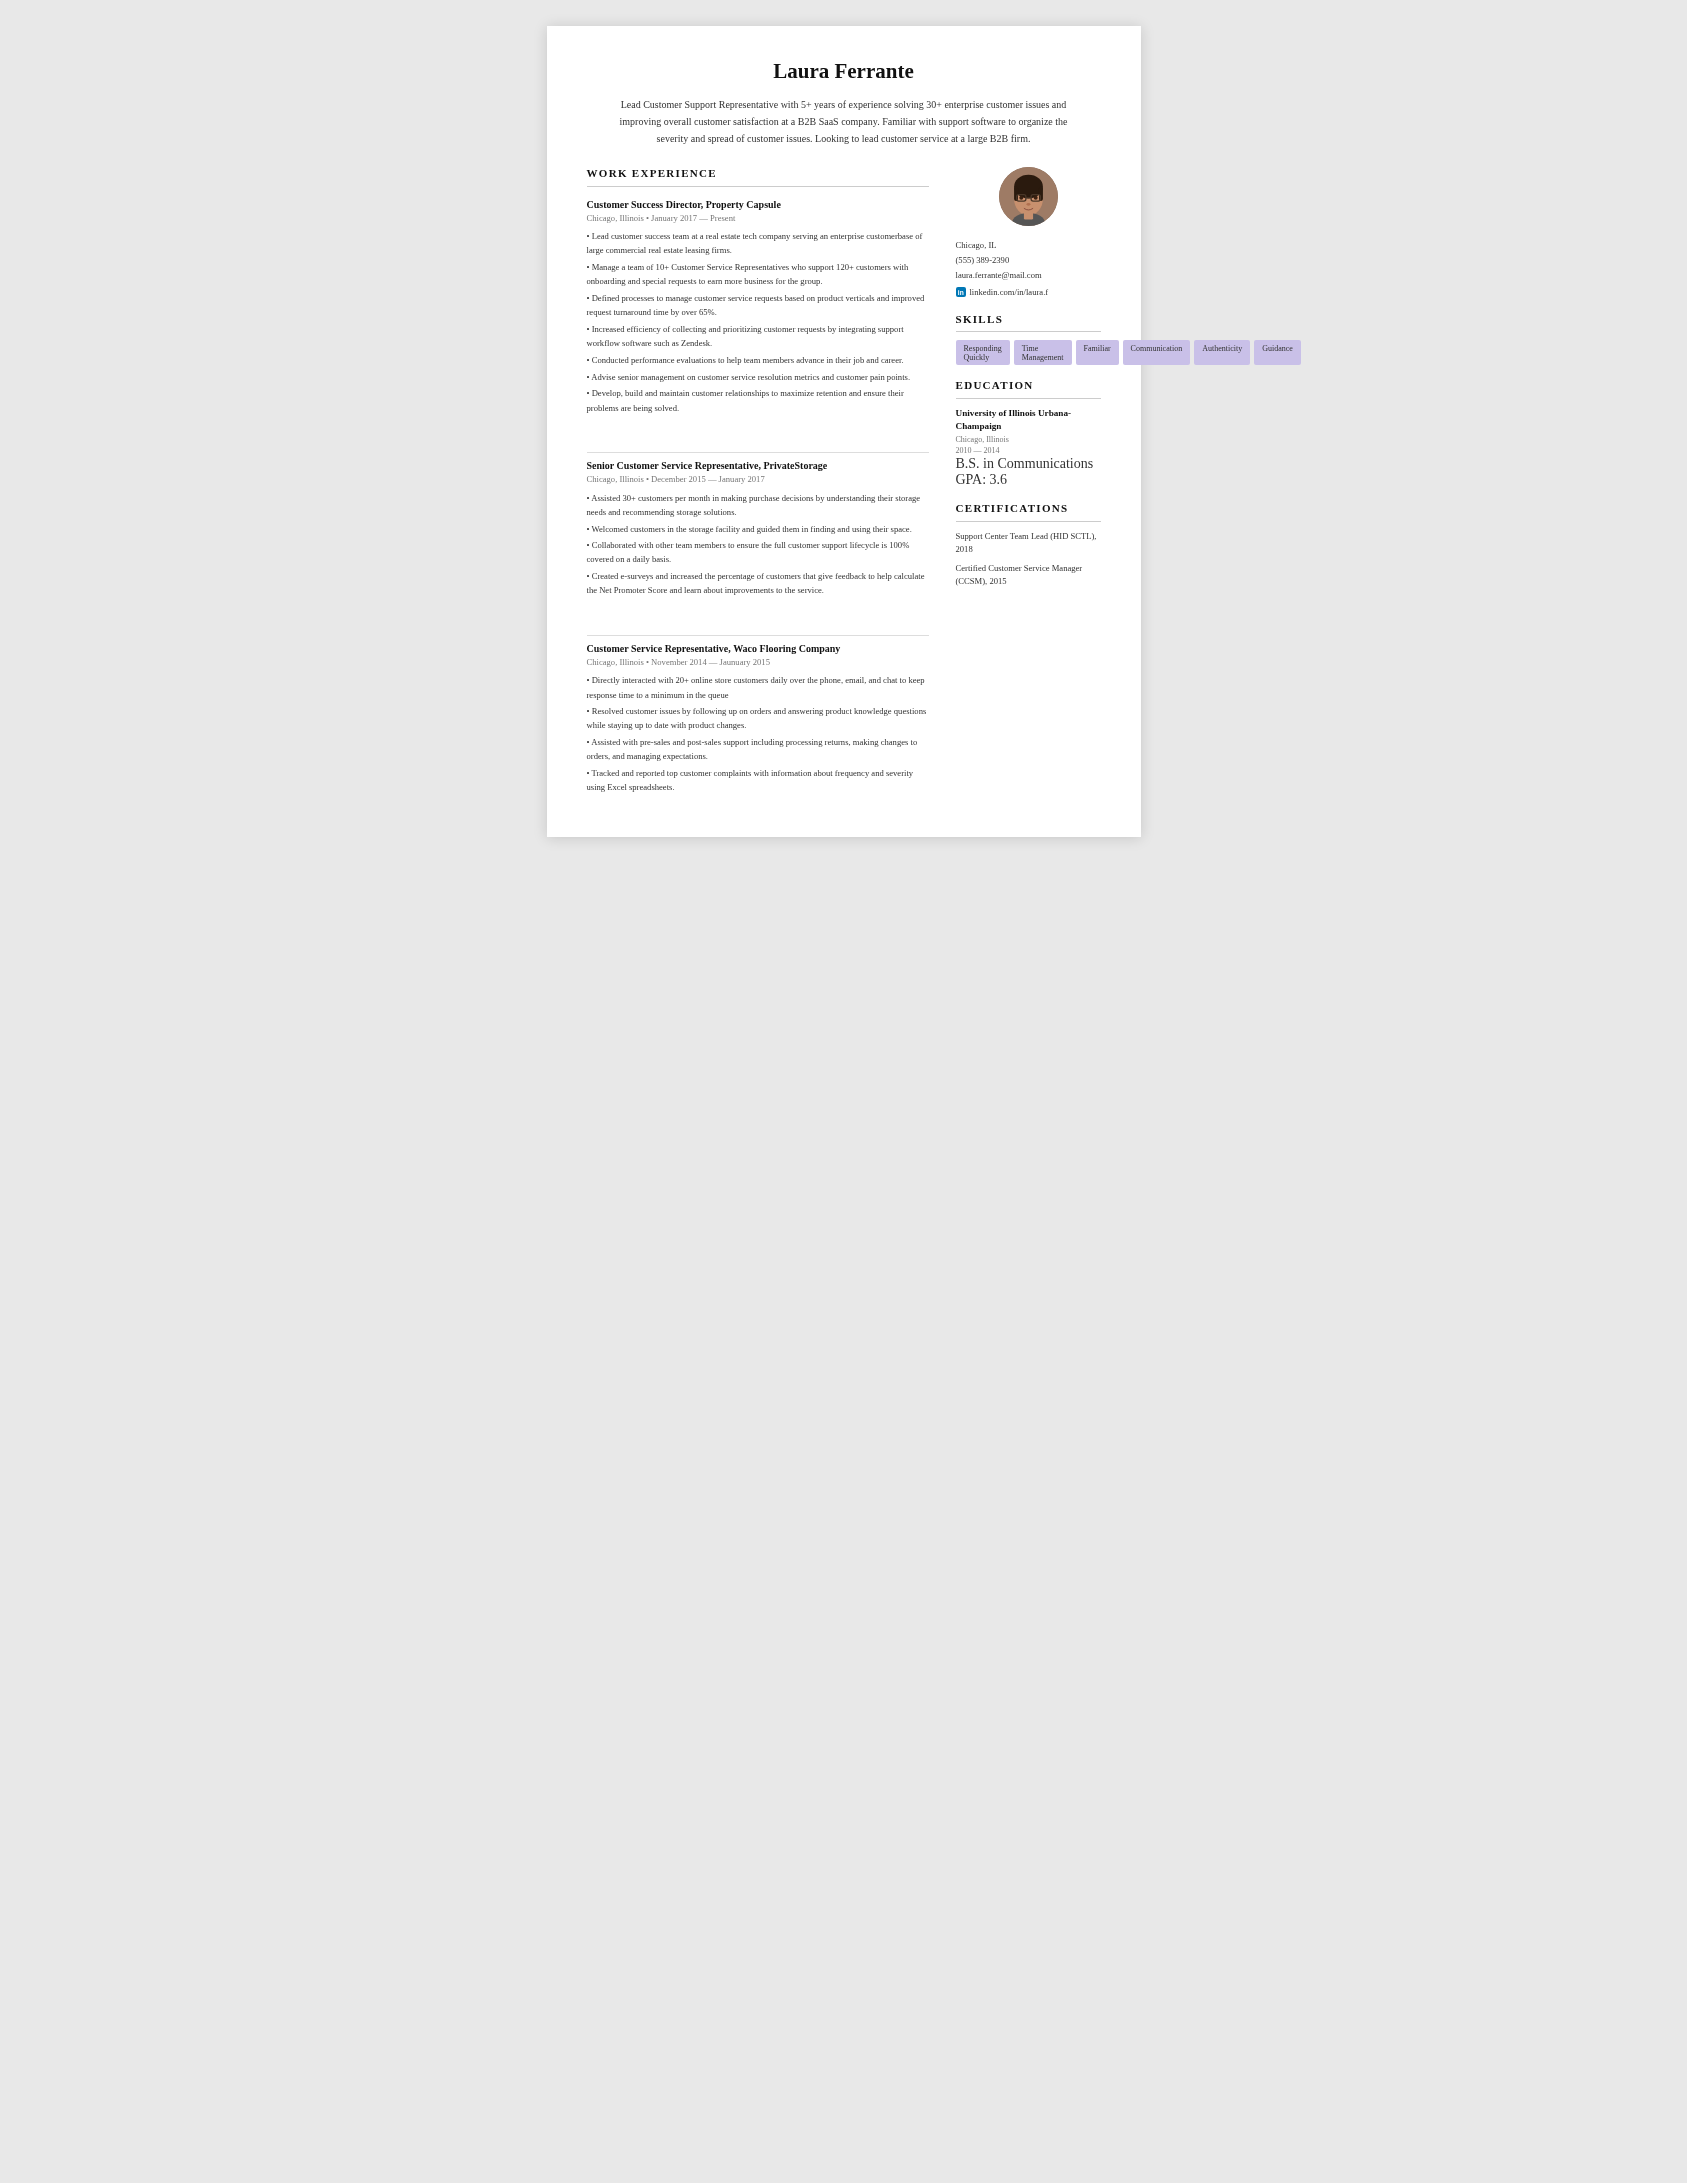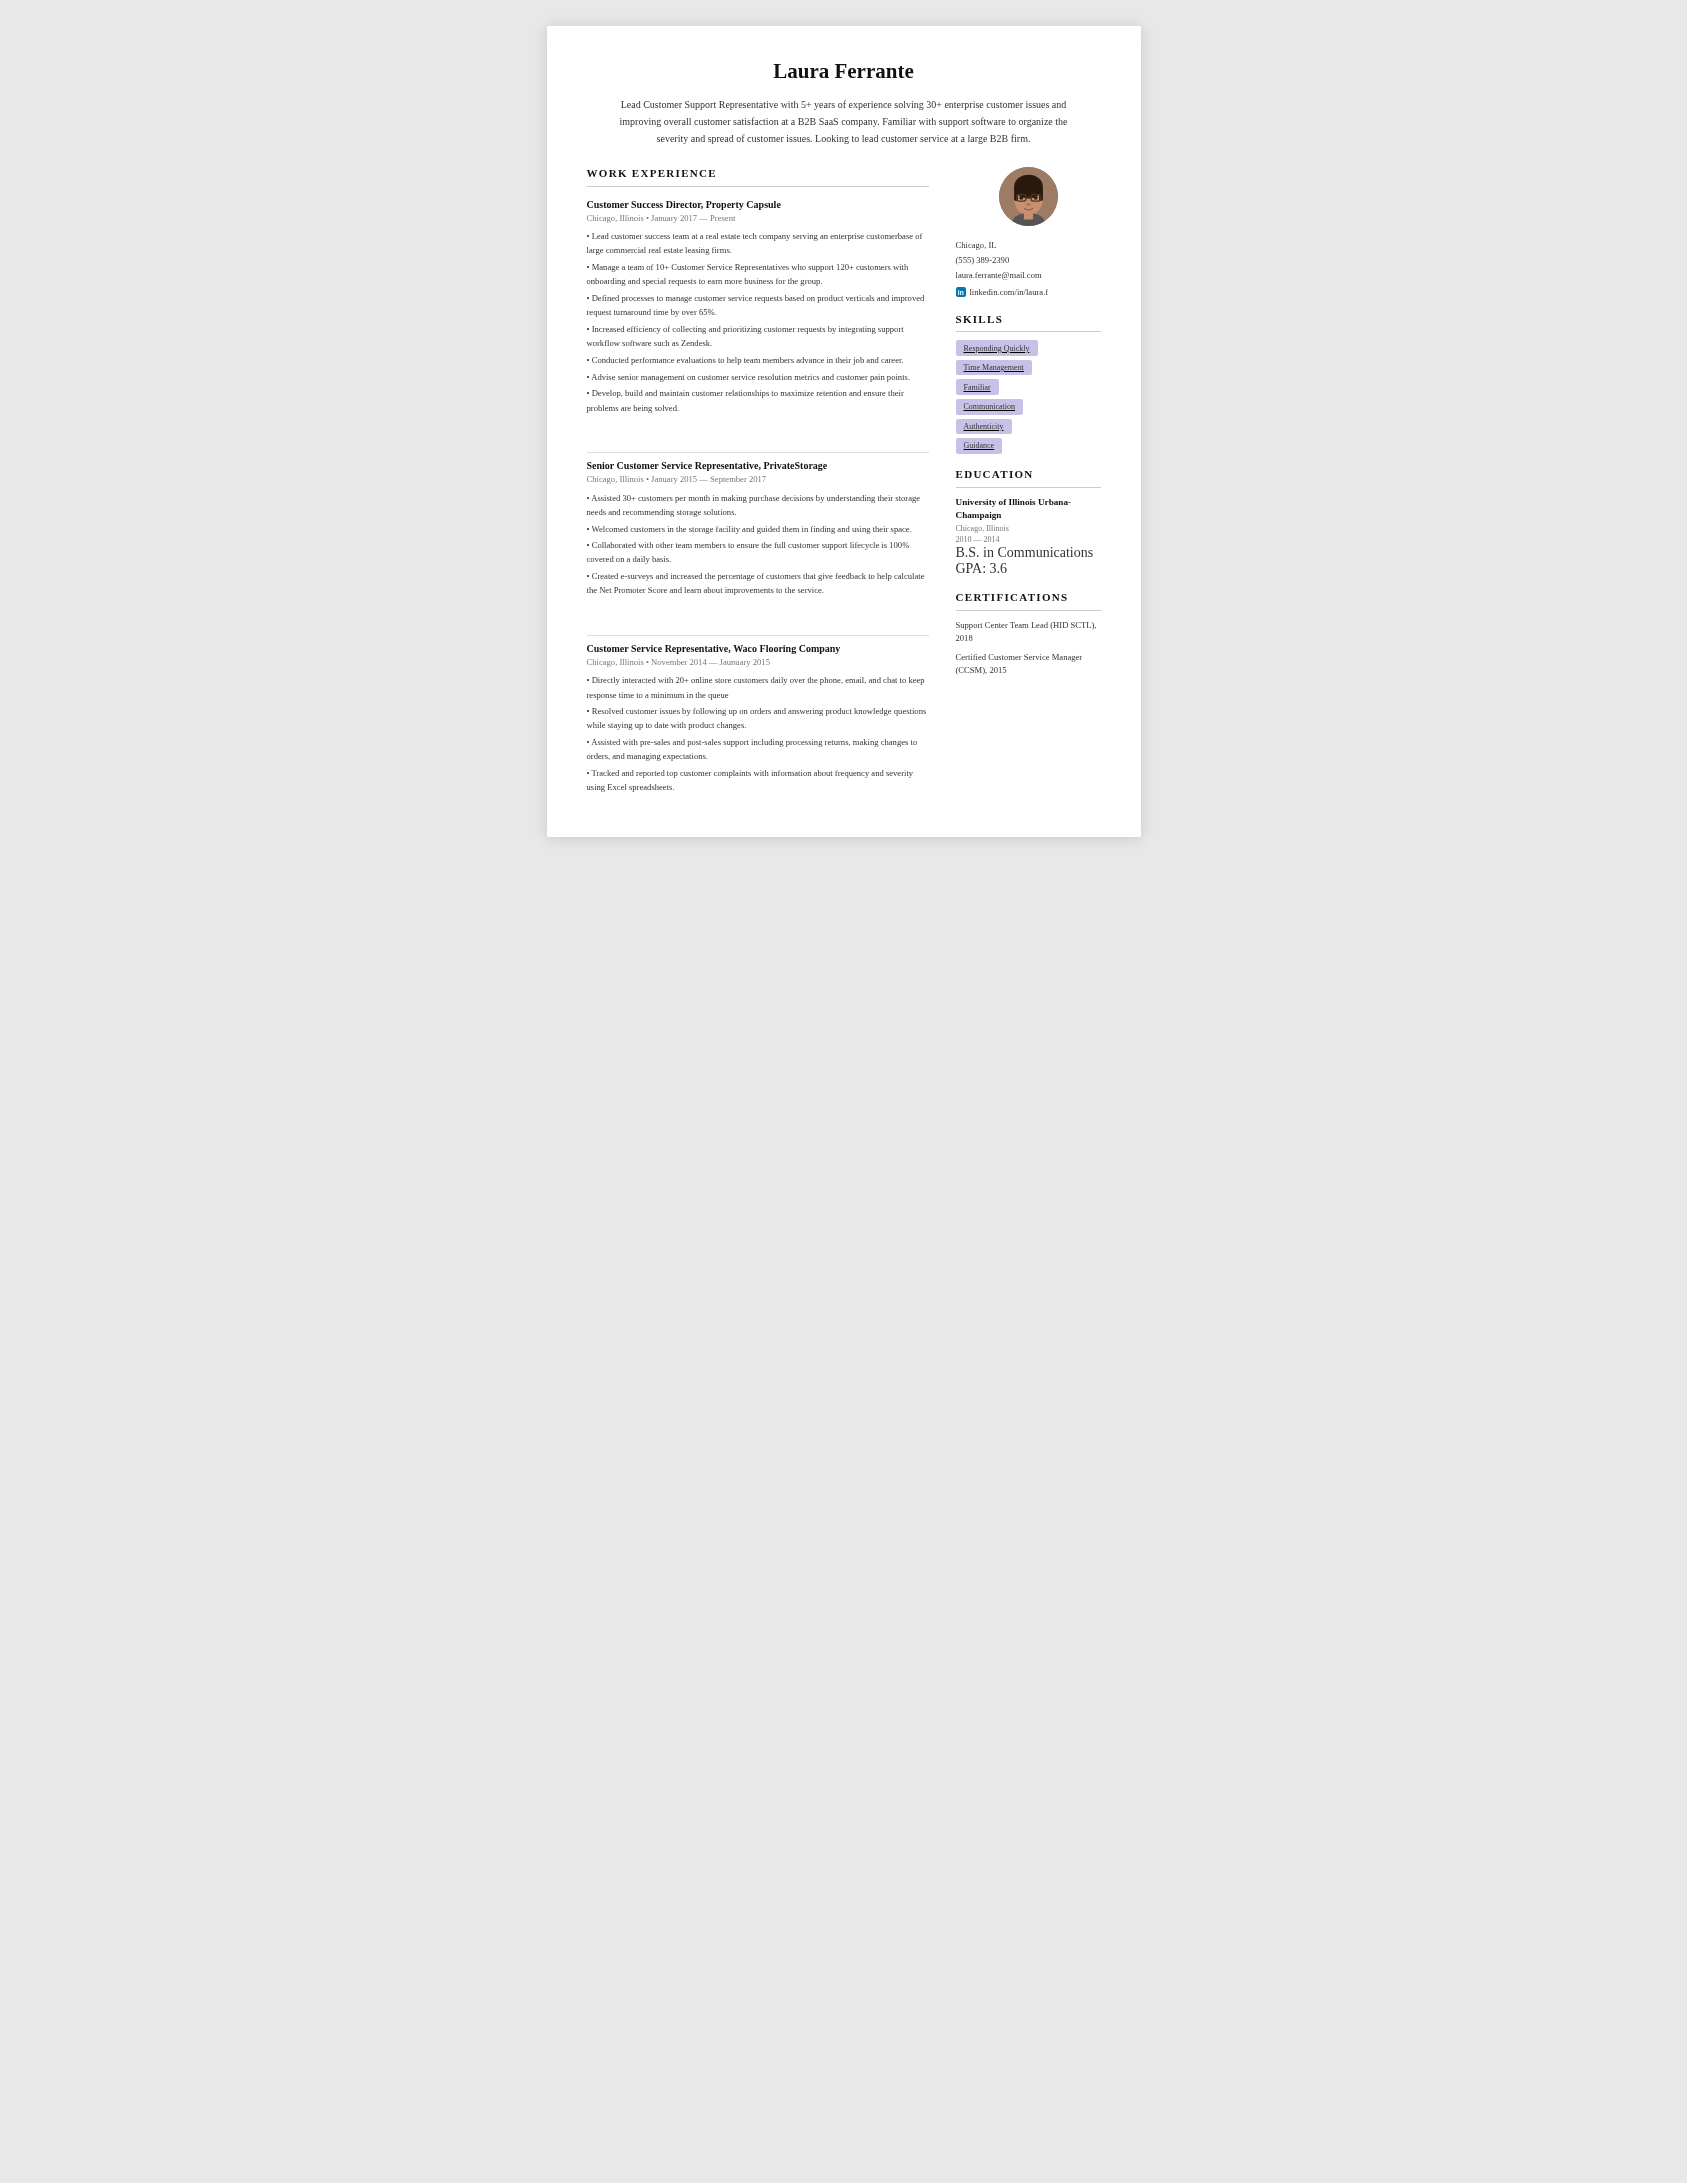--- a/index.html
+++ b/index.html
@@ -149,23 +149,22 @@
     .right-section {
       margin-bottom: 14.5px;
     }
     .right-divider {
       border: none;
       border-top: 0.7px solid #ccc;
       margin-bottom: 8px;
     }
     .skills-list {
       display: flex;
-      flex-direction: column;
+      flex-direction: row;
       gap: 4px;
-      text-decoration: underline;
     }
     .skill-tag {
       display: inline-block;
       background: #c9c0e8;
       color: #333;
       font-size: 8px;
       padding: 3.3px 8px;
       border-radius: 2px;
       width: fit-content;
     }
@@ -218,21 +217,21 @@
             <p>• Defined processes to manage customer service requests based on product verticals and improved request turnaround time by over 65%.</p>
             <p>• Increased efficiency of collecting and prioritizing customer requests by integrating support workflow software such as Zendesk.</p>
             <p>• Conducted performance evaluations to help team members advance in their job and career.</p>
             <p>• Advise senior management on customer service resolution metrics and customer pain points.</p>
             <p>• Develop, build and maintain customer relationships to maximize retention and ensure their problems are being solved.</p>
           </div>
         </div>
 
         <div class="job">
           <div class="job-title">Senior Customer Service Representative, PrivateStorage</div>
-          <div class="job-meta">Chicago, Illinois • January 2015 — September 2017</div>
+          <div class="job-meta">Chicago, Illinois • December 2015 — January 2017</div>
           <div class="job-desc">
             <p>• Assisted 30+ customers per month in making purchase decisions by understanding their storage needs and recommending storage solutions.</p>
             <p>• Welcomed customers in the storage facility and guided them in finding and using their space.</p>
             <p>• Collaborated with other team members to ensure the full customer support lifecycle is 100% covered on a daily basis.</p>
             <p>• Created e-surveys and increased the percentage of customers that give feedback to help calculate the Net Promoter Score and learn about improvements to the service.</p>
           </div>
         </div>
 
         <div class="job">
           <div class="job-title">Customer Service Representative, Waco Flooring Company</div>

